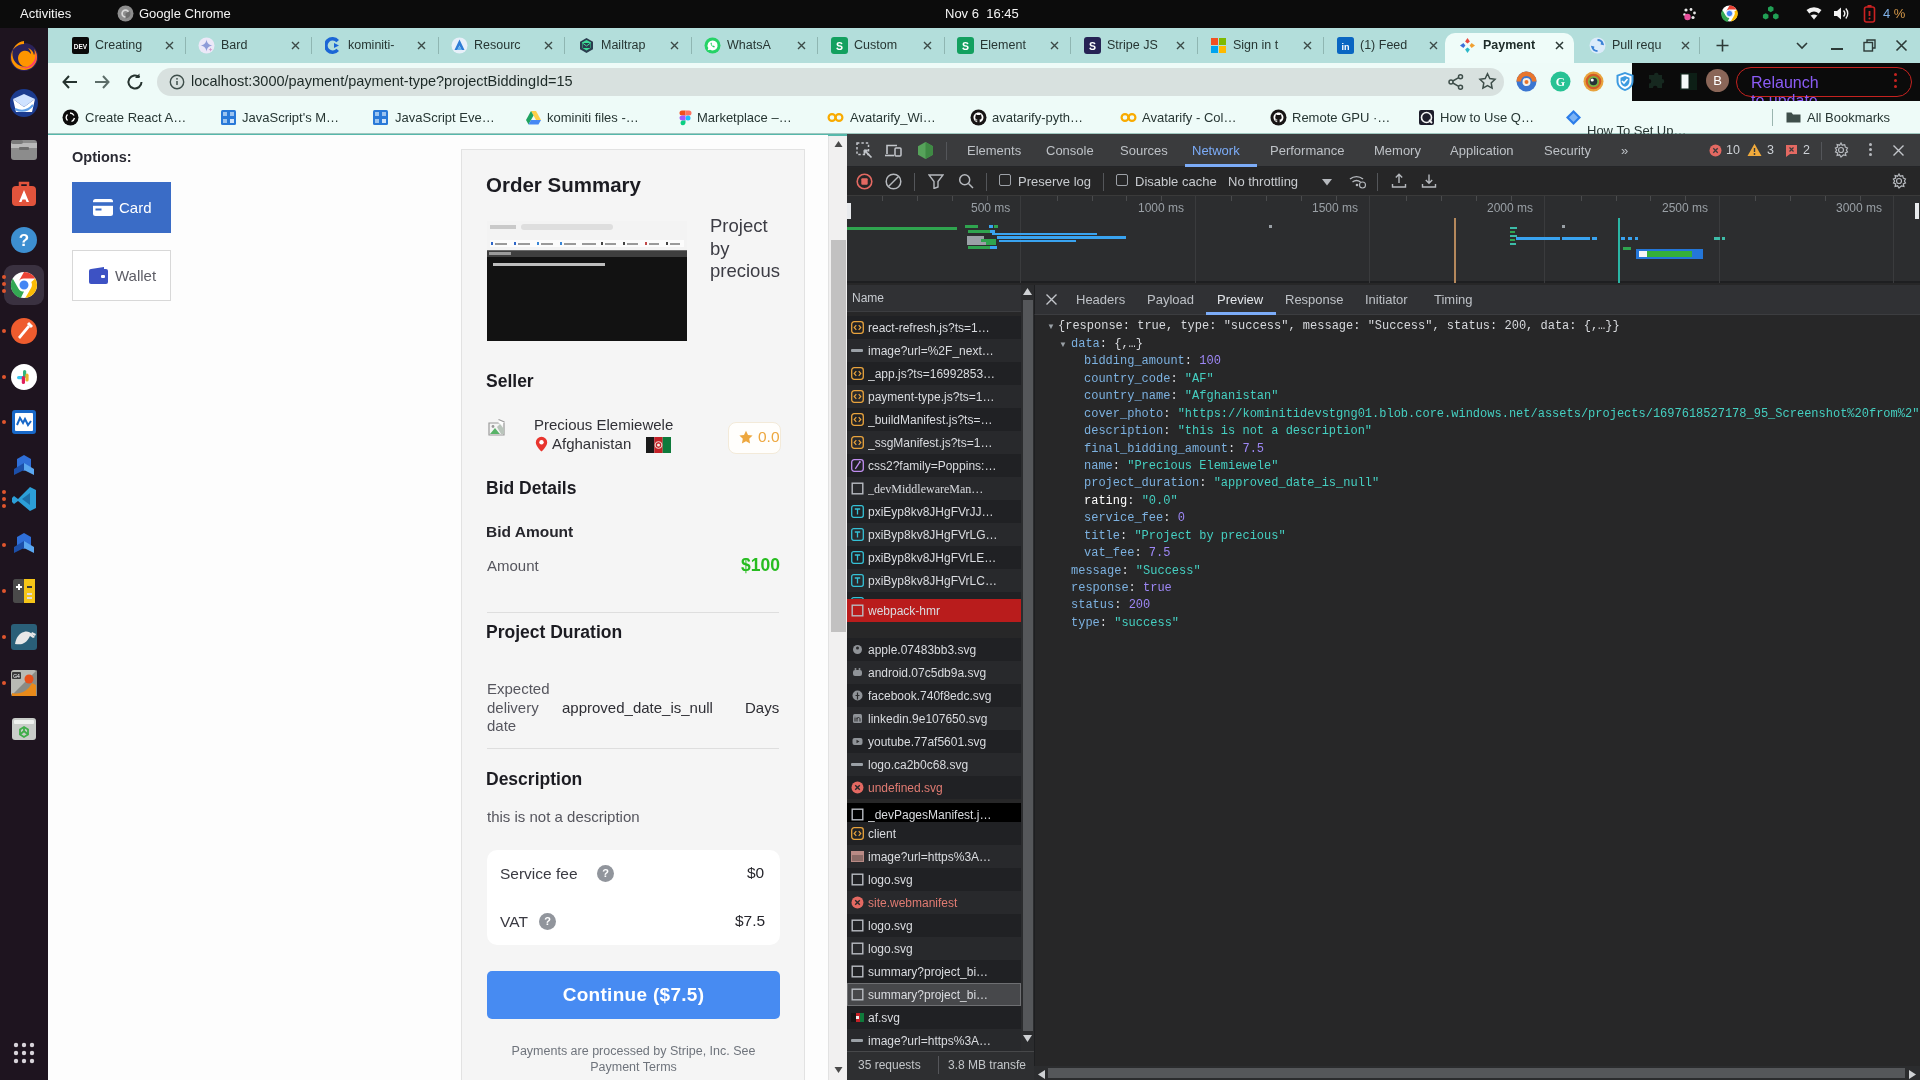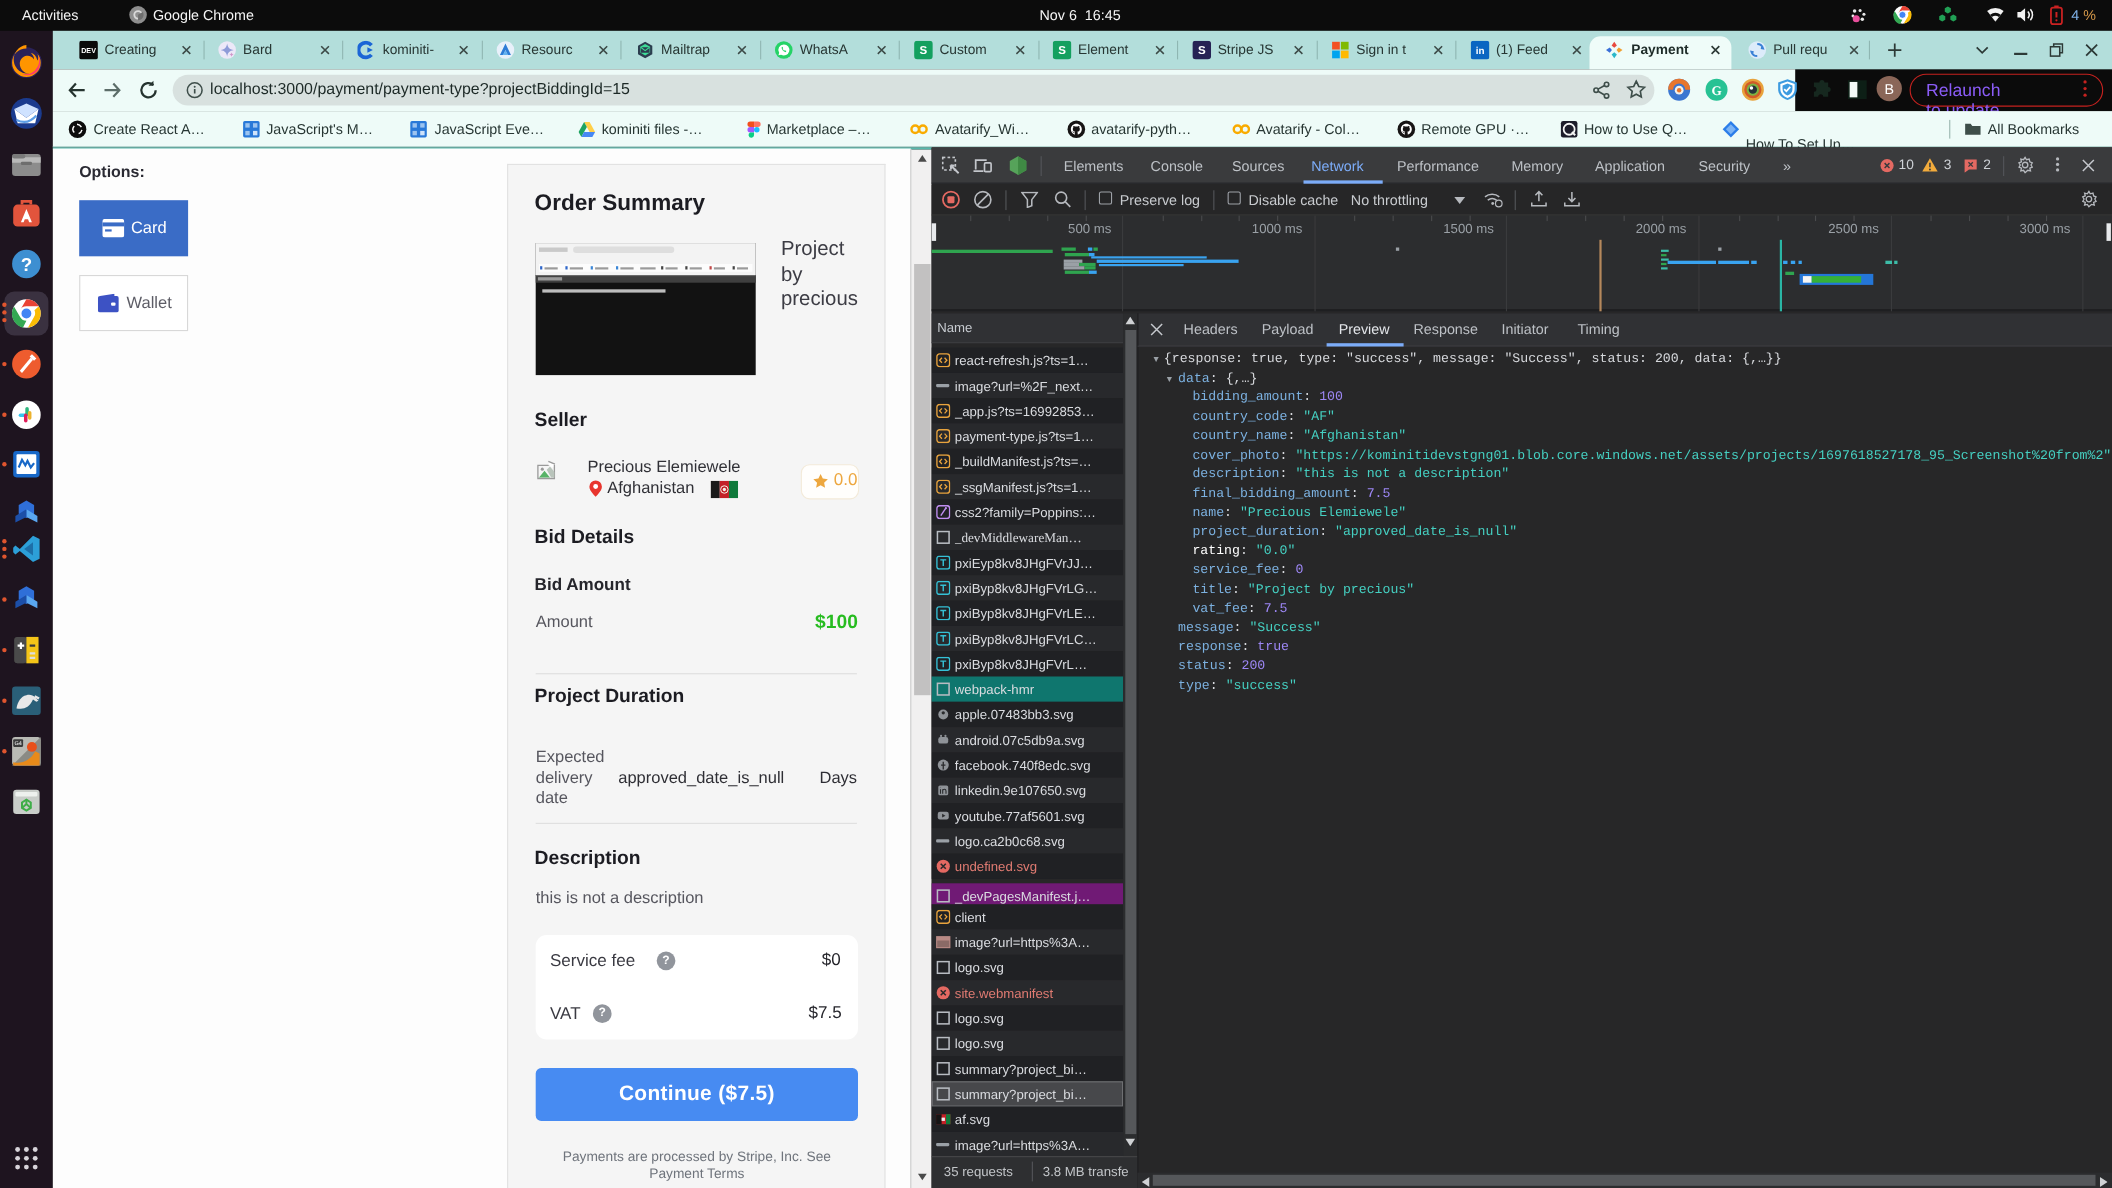--- a/index.html
+++ b/index.html
@@ -906,21 +906,21 @@
         </svg>
   <span class="dt-abs" style="left:21px;top:5px;width:150px;white-space:nowrap;overflow:hidden;color:#dadce0;">pxiByp8kv8JHgFVrLC…</span>
 </div>
 <div class="dt-abs" style="left:0;top:458px;width:174px;height:23px;background:#202124;overflow:hidden;">
   <svg class="dt-abs" style="left:4px;top:5px;" width="13" height="13" viewBox="0 0 13 13">
           <rect x="0.7" y="0.7" width="11.6" height="11.6" rx="2" fill="none" stroke="#35c1d6" stroke-width="1.3"></rect>
           <path d="M3.8 4 h5.4 M6.5 4 v5.5" stroke="#35c1d6" stroke-width="1.3" fill="none"></path>
         </svg>
   <span class="dt-abs" style="left:21px;top:5px;width:150px;white-space:nowrap;overflow:hidden;color:#dadce0;">pxiByp8kv8JHgFVrL…</span>
 </div>
-<div class="dt-abs" style="left:0;top:481px;width:174px;height:23px;background:#0f766e;overflow:hidden;padding-left:18px;">
+<div class="dt-abs" style="left:0;top:465px;width:174px;height:23px;background:#b91c1c;overflow:hidden;padding-left:18px;">
   <svg class="dt-abs" style="left:4px;top:5px;" width="13" height="13" viewBox="0 0 13 13">
           <rect x="1.2" y="1.2" width="10.6" height="10.6" fill="none" stroke="#b8bcc2" stroke-width="1.4"></rect>
         </svg>
   <span class="dt-abs" style="left:21px;top:5px;width:150px;white-space:nowrap;overflow:hidden;color:#dadce0;">webpack-hmr</span>
 </div>
 <div class="dt-abs" style="left:0;top:504px;width:174px;height:23px;background:#202124;overflow:hidden;">
   <svg class="dt-abs" style="left:4px;top:5px;" width="13" height="13" viewBox="0 0 13 13">
           <circle cx="6.5" cy="6.5" r="4.5" fill="#8f9398"></circle>
           <circle cx="6.5" cy="5" r="1.5" fill="#2a2b2d"></circle>
         </svg>
@@ -959,21 +959,21 @@
   <div class="dt-abs" style="left:4px;top:10px;width:12px;height:3px;background:#9aa0a6;border-radius:1px;"></div>
   <span class="dt-abs" style="left:21px;top:5px;width:150px;white-space:nowrap;overflow:hidden;color:#dadce0;">logo.ca2b0c68.svg</span>
 </div>
 <div class="dt-abs" style="left:0;top:642px;width:174px;height:23px;background:#202124;overflow:hidden;">
   <svg class="dt-abs" style="left:4px;top:5px;" width="13" height="13" viewBox="0 0 13 13">
           <circle cx="6.5" cy="6.5" r="6" fill="#e46962"></circle>
           <path d="M4.2 4.2 L8.8 8.8 M8.8 4.2 L4.2 8.8" stroke="#28292b" stroke-width="1.4"></path>
         </svg>
   <span class="dt-abs" style="left:21px;top:5px;width:150px;white-space:nowrap;overflow:hidden;color:#e07b72;">undefined.svg</span>
 </div>
-<div class="dt-abs" style="left:0;top:669px;width:174px;height:23px;background:#701a75;overflow:hidden;">
+<div class="dt-abs" style="left:0;top:669px;width:174px;height:23px;background:#000000;overflow:hidden;">
   <svg class="dt-abs" style="left:4px;top:5px;" width="13" height="13" viewBox="0 0 13 13">
           <rect x="1.2" y="1.2" width="10.6" height="10.6" fill="none" stroke="#b8bcc2" stroke-width="1.4"></rect>
         </svg>
   <span class="dt-abs" style="left:21px;top:5px;width:150px;white-space:nowrap;overflow:hidden;color:#dadce0;">_devPagesManifest.j…</span>
 </div>
 <div class="dt-abs" style="left:0;top:688px;width:174px;height:23px;background:#202124;overflow:hidden;">
   <svg class="dt-abs" style="left:4px;top:5px;" width="13" height="13" viewBox="0 0 13 13">
           <rect x="0.7" y="0.7" width="11.6" height="11.6" rx="2.5" fill="none" stroke="#e8a33d" stroke-width="1.3"></rect>
           <path d="M5.3 4.2 L3.2 6.5 L5.3 8.8 M7.7 4.2 L9.8 6.5 L7.7 8.8" fill="none" stroke="#e8a33d" stroke-width="1.2"></path>
         </svg>

